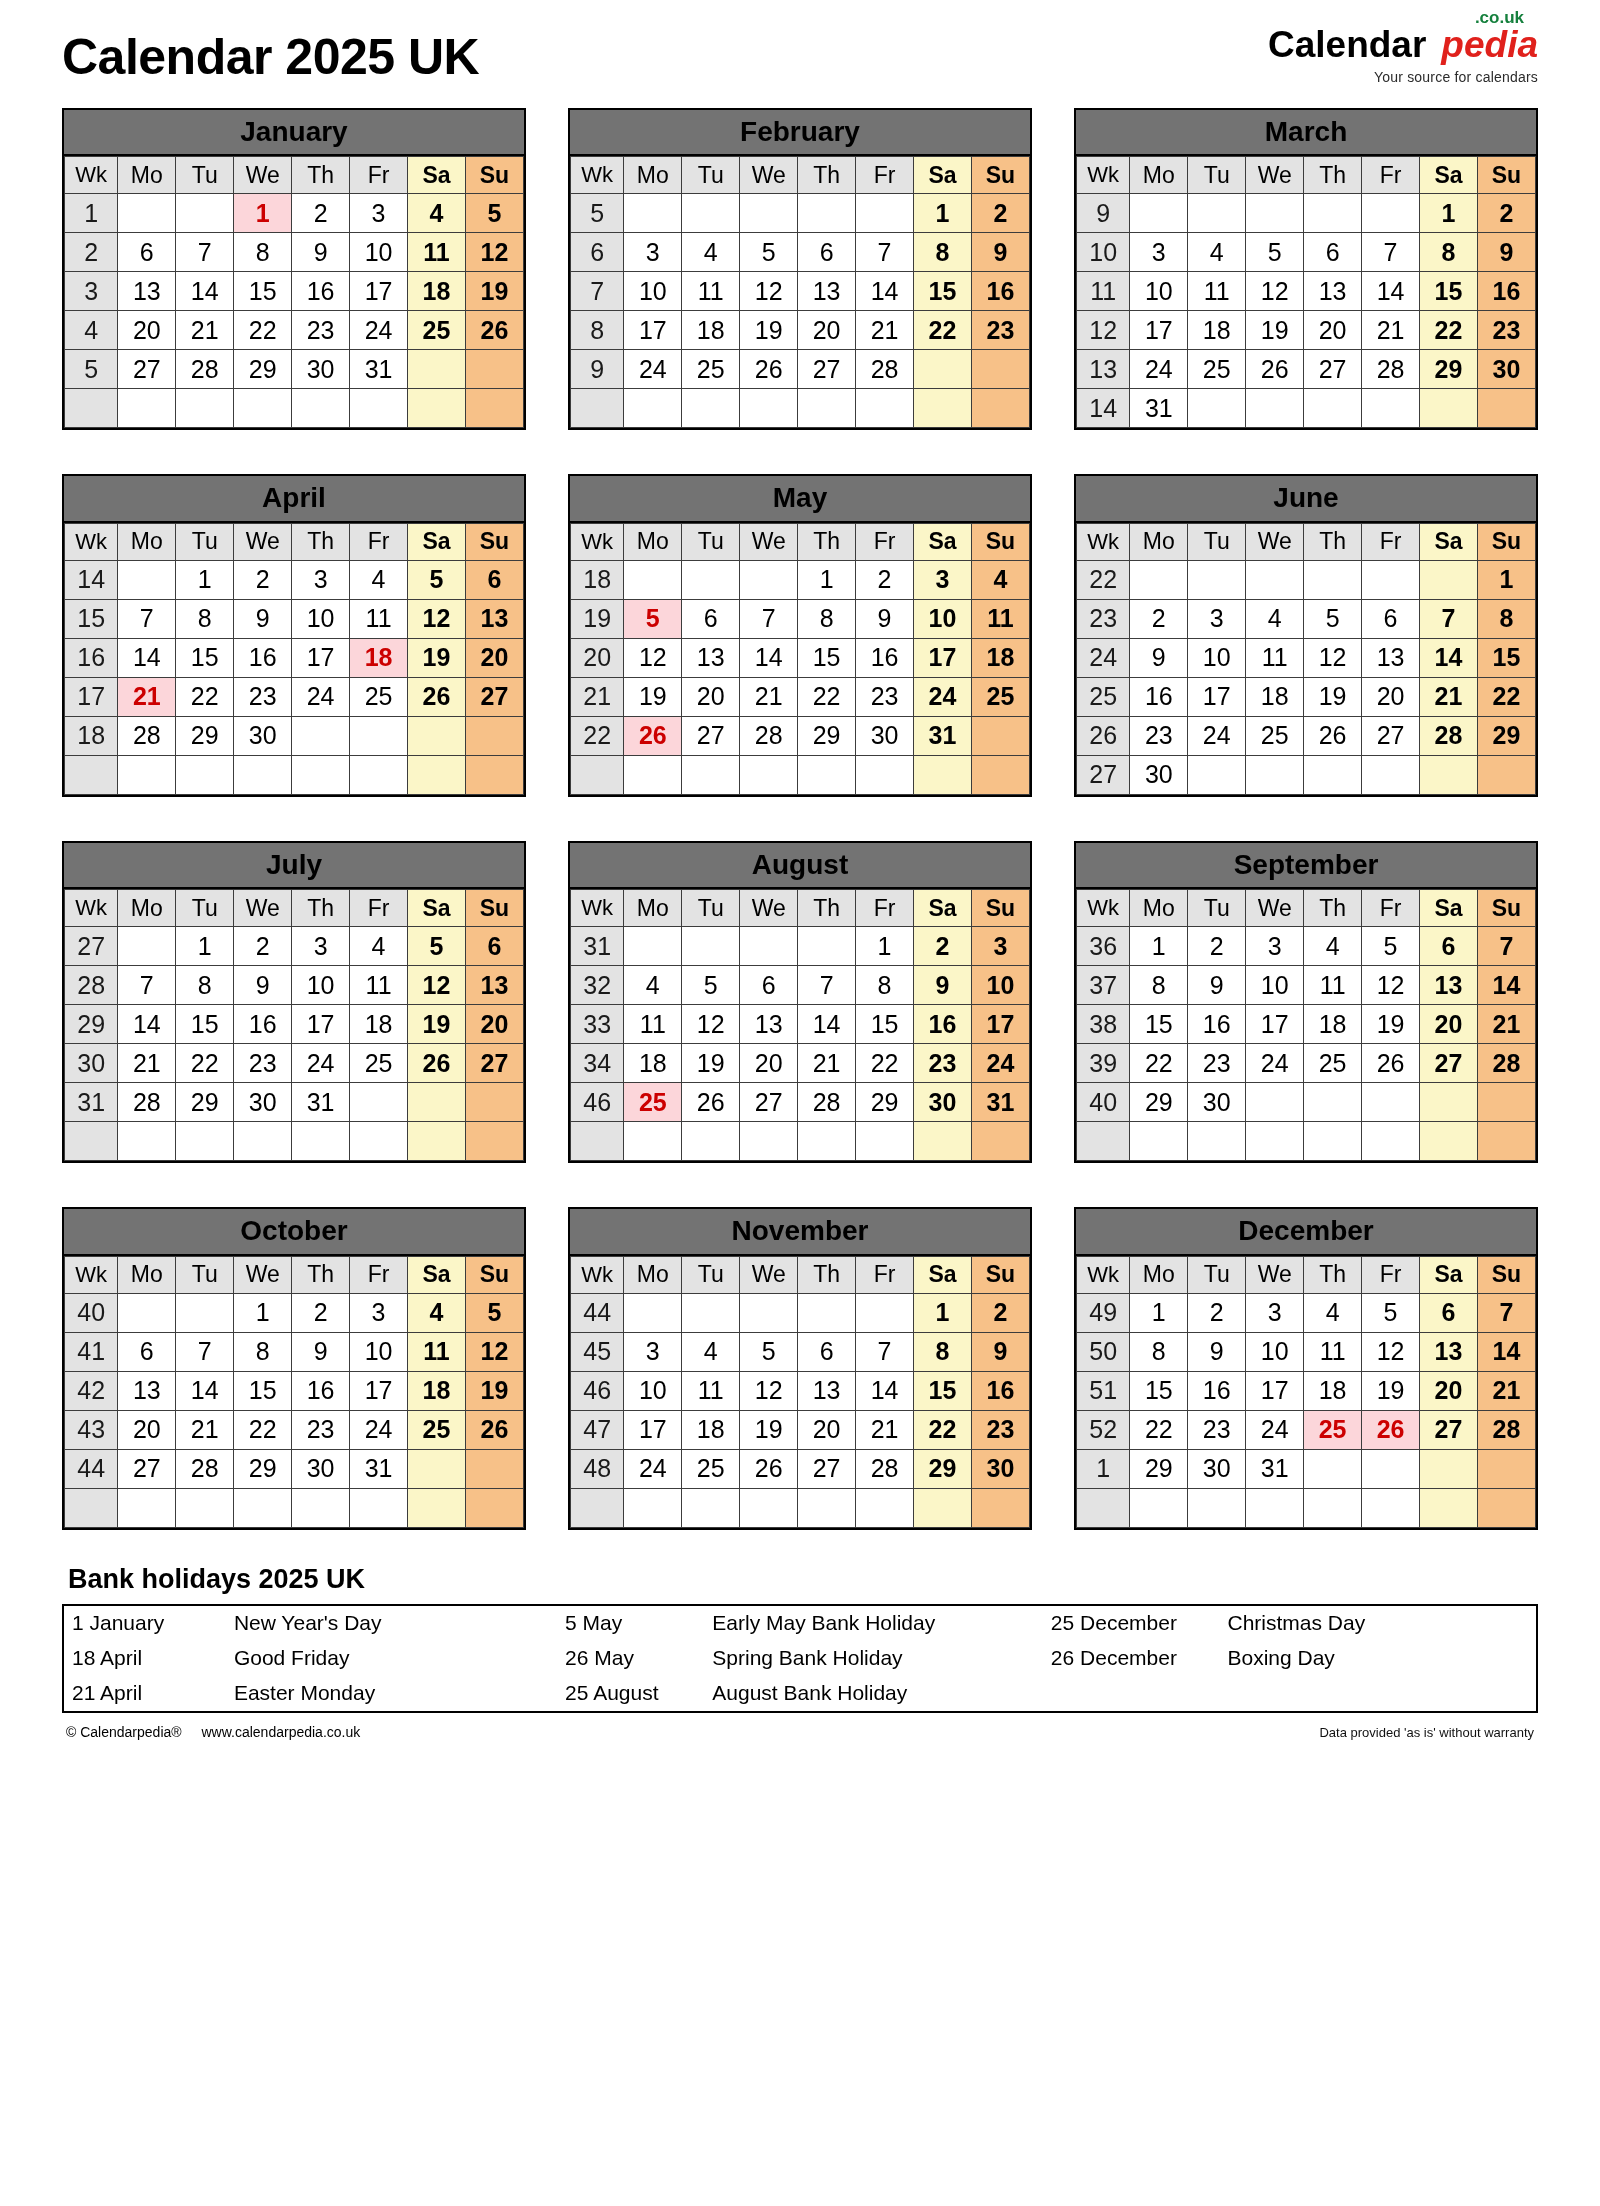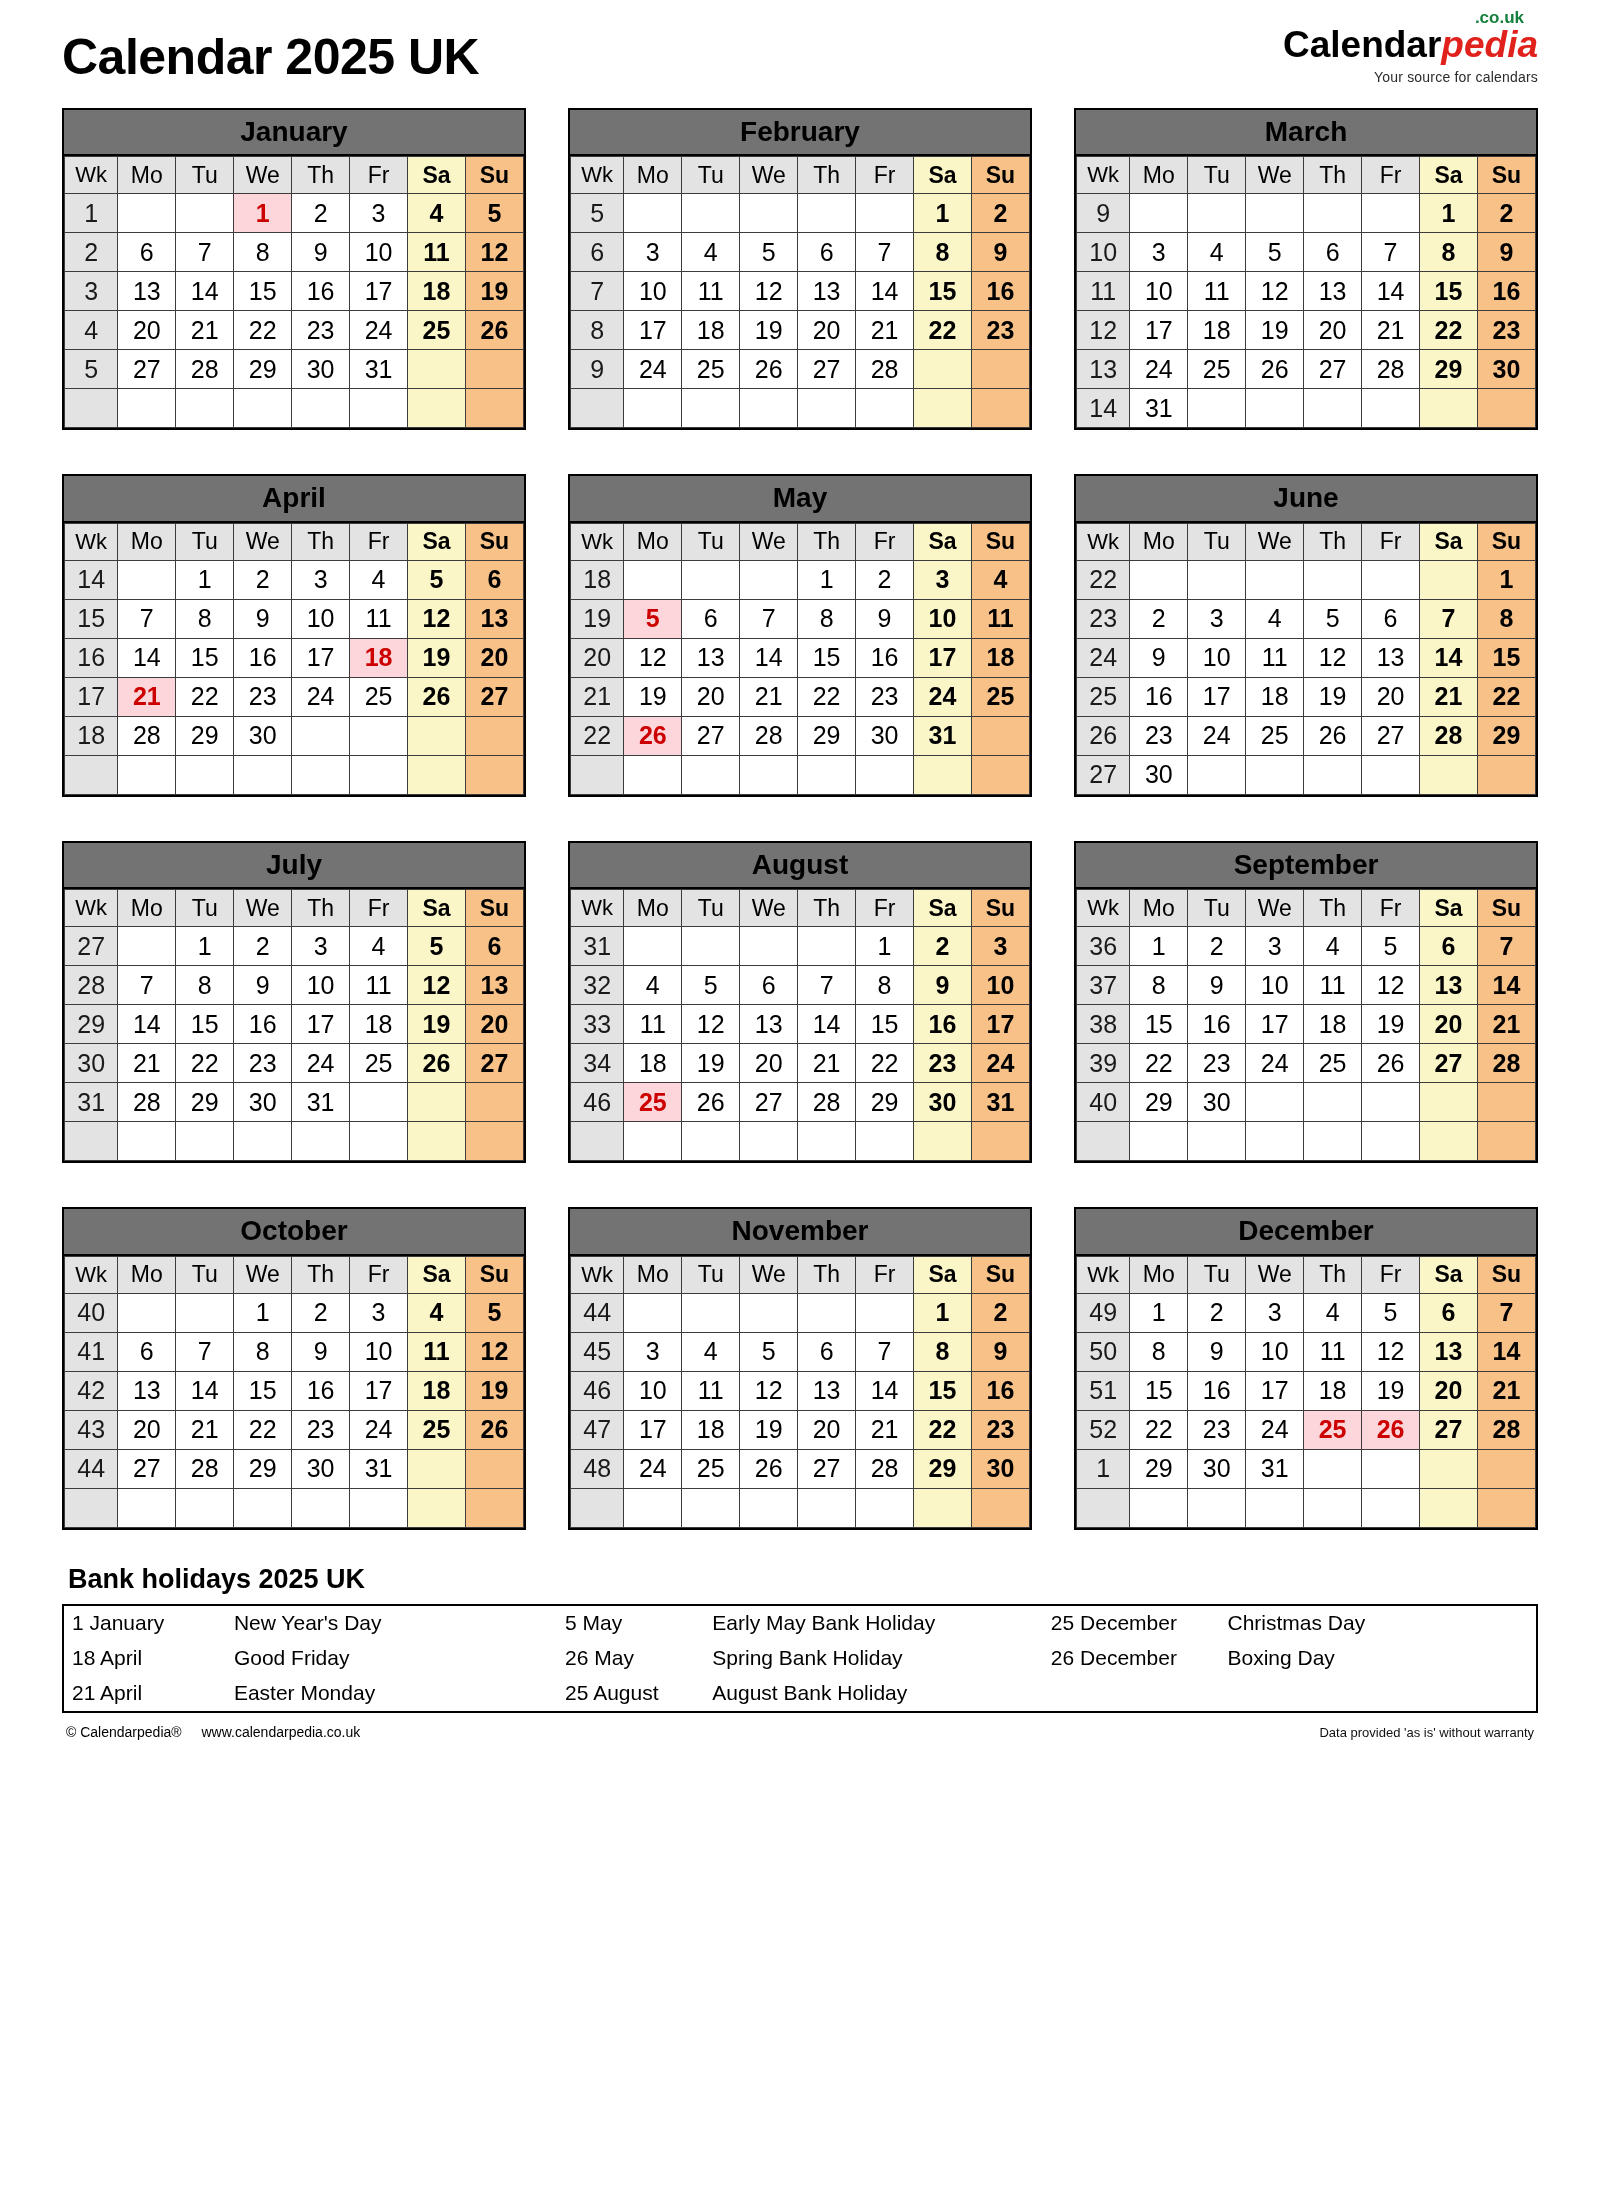--- a/index.html
+++ b/index.html
@@ -41,21 +41,21 @@
     text-align: right;
   }
   .brand-wordmark {
     font-size: 37px;
     font-weight: bold;
     line-height: 1;
     position: relative;
     white-space: nowrap;
   }
   .brand-dark { color: #000000; }
-  .brand-red { color: #e0211c; font-style: italic; }
+  .brand-red { color: #e0211c; font-style: italic; margin-left: 15px; }
   .brand-tld {
     position: absolute;
     right: 14px;
     top: -17px;
     font-size: 17px;
     font-weight: bold;
     font-style: normal;
     color: #15803d;
     letter-spacing: 0px;
   }

